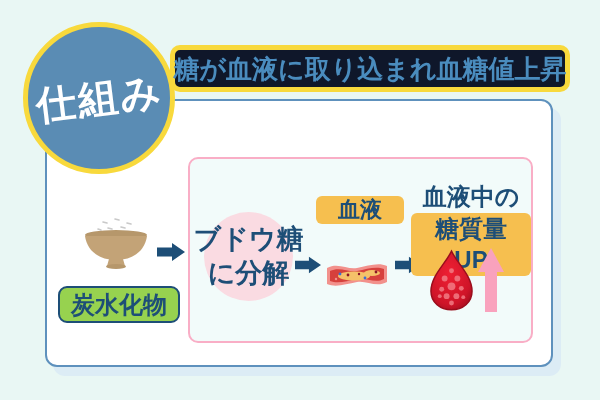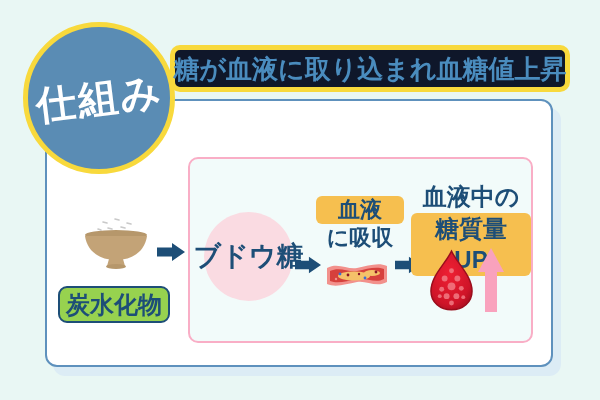--- a/index.html
+++ b/index.html
@@ -25,21 +25,21 @@
     background:var(--circle-blue);border:5px solid var(--yellow);border-radius:50%;
     display:flex;align-items:center;justify-content:center;z-index:5;}
   .badge-label{color:#ffffff;font-size:40px;font-weight:bold;letter-spacing:2px;
     transform:rotate(-7deg);white-space:nowrap;}
 
   .inner-panel{position:absolute;left:188px;top:157px;width:345px;height:186px;
     background:var(--inner-bg);border:2px solid var(--inner-border);border-radius:10px;}
 
   .icon-abs{position:absolute;line-height:0;}
 
-  .carb-label{position:absolute;left:58px;top:286px;width:112px;height:37px;
+  .carb-label{position:absolute;left:58px;top:286px;width:122px;height:37px;
     background:var(--green);border:2.5px solid var(--navy);border-radius:9px;
     display:flex;align-items:center;justify-content:center;}
   .carb-label span{color:var(--navy);font-size:24px;font-weight:bold;white-space:nowrap;}
 
   .glucose-circle{position:absolute;left:204px;top:212px;width:89px;height:89px;
     background:var(--pink-circle);border-radius:50%;display:flex;flex-direction:column;
     align-items:center;justify-content:center;}
   .glucose-circle div{color:var(--navy);font-size:27px;font-weight:bold;line-height:1.25;white-space:nowrap;}
 
   .absorb-text{position:absolute;left:310px;top:196px;width:100px;text-align:center;
@@ -98,31 +98,31 @@
   </div>
 
   <span class="icon-abs" style="left:157px;top:243px;">
     <svg width="28" height="18" viewBox="0 0 28 18">
         <polygon points="0,4.5 15,4.5 15,0 28,9 15,18 15,13.5 0,13.5" fill="#1d4e77"></polygon>
       </svg>
   </span>
 
   <div class="glucose-circle">
     <div>ブドウ糖</div>
+    <div>に分解</div>
   </div>
 
   <span class="icon-abs" style="left:295px;top:256px;">
     <svg width="26" height="18" viewBox="0 0 28 18">
         <polygon points="0,4.5 15,4.5 15,0 28,9 15,18 15,13.5 0,13.5" fill="#1d4e77"></polygon>
       </svg>
   </span>
 
   <div class="absorb-text">
     <div><span class="hl">血液</span></div>
-    <div>に吸収</div>
   </div>
 
   <span class="icon-abs" style="left:324px;top:259px;">
     <svg width="66" height="32" viewBox="0 0 66 32">
       <path d="M3,9 C14,3 24,11 33,9 C44,7 54,3 63,7 L63,23 C52,29 42,21 33,23 C22,25 12,29 3,25 Z" fill="#f2918c"></path>
       <path d="M6,12 C16,7 25,14 33,12 C43,10 52,7 60,10 L60,20 C51,25 42,18 33,20 C23,22 14,25 6,22 Z" fill="#d6403c"></path>
       <ellipse cx="30" cy="17" rx="16" ry="4.5" fill="#f5c169"></ellipse>
       <ellipse cx="48" cy="14" rx="8" ry="3" fill="#f5c169"></ellipse>
       <g>
         <circle cx="16" cy="15" r="1.4" fill="#3b6fd4"></circle>

